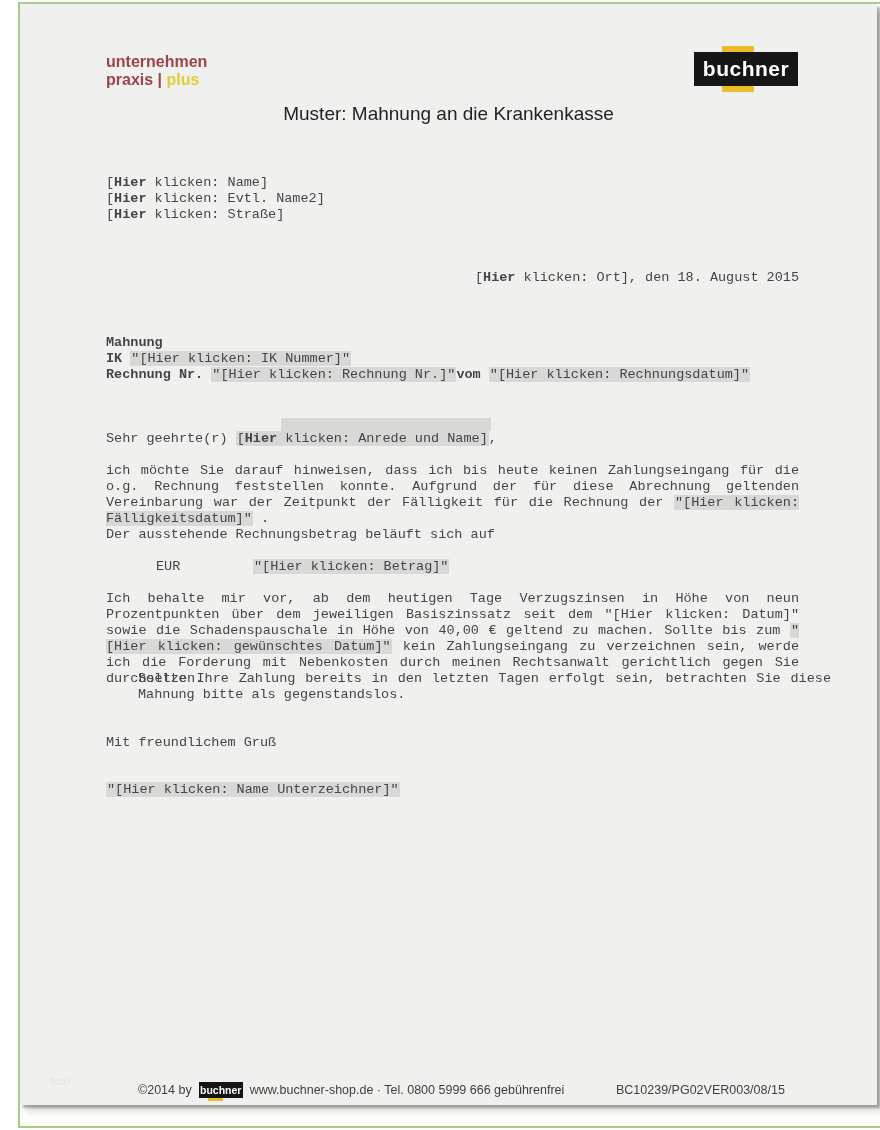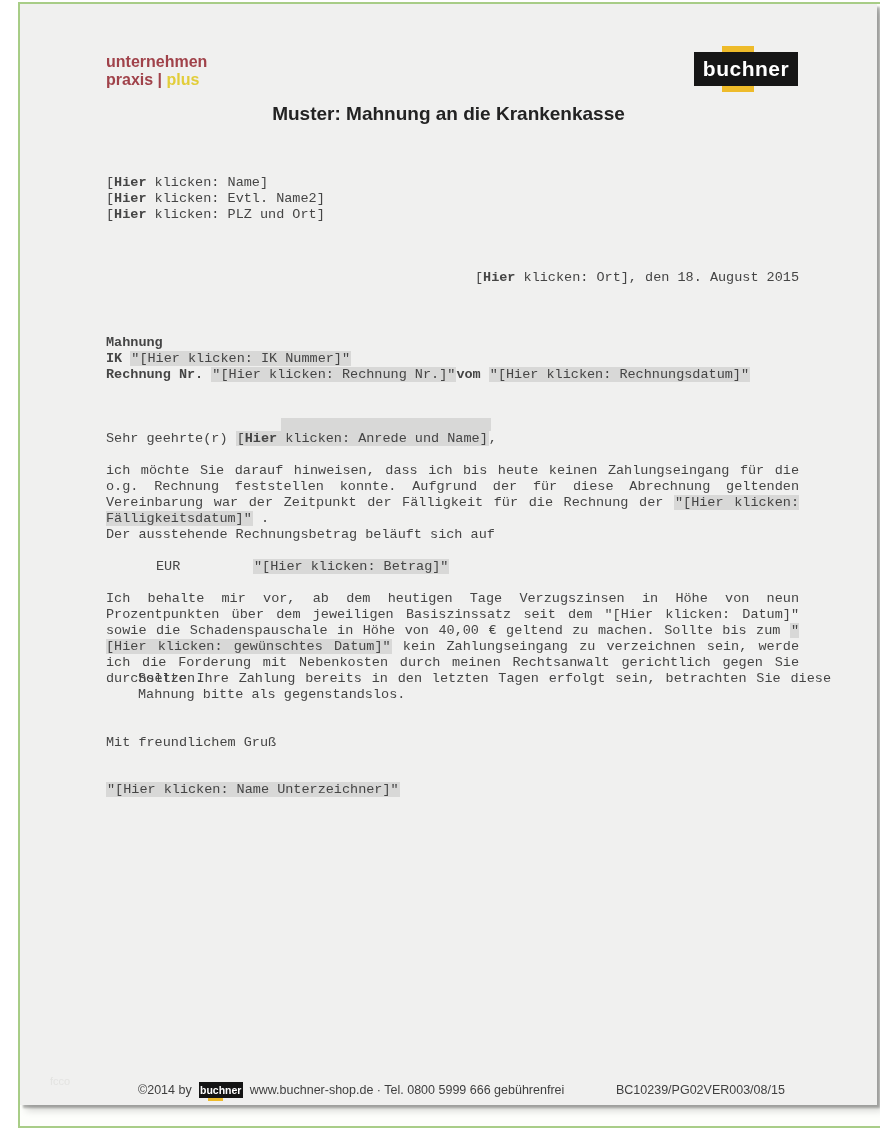--- a/index.html
+++ b/index.html
@@ -23,21 +23,21 @@
   .logo-up{position:absolute;left:86px;top:49px;font-size:16px;font-weight:bold;
     line-height:18px;color:var(--logo-red);}
   .logo-up .plus{color:var(--logo-yellow);}
   .buchner-logo{position:absolute;left:674px;top:48px;width:104px;height:34px;}
   .buchner-band{position:absolute;left:28px;top:-6px;width:32px;height:46px;
     background:var(--buchner-yellow);}
   .buchner-box{position:absolute;left:0;top:0;width:104px;height:34px;background:#161616;
     display:flex;align-items:center;justify-content:center;}
   .buchner-box span{color:#fff;font-weight:bold;font-size:21px;letter-spacing:0.5px;}
   .title{position:absolute;left:0;top:99px;width:857px;text-align:center;
-    font-size:19px;font-weight:bold;color:#232323;}
+    font-size:19px;font-weight:normal;color:#232323;}
   
   .block{position:absolute;left:86px;width:693px;font-size:13.5px;line-height:16px;font-family:Liberation Mono, monospace;}
   .recipient{top:171px;}
   .dateline{top:266px;text-align:right;}
   .subject{top:331px;}
   .salutation{top:427px;}
   .p1{top:459px;text-align:justify;}
   .p2{top:523px;}
   .amount-row{top:555px;}
   .amount-row .cur{display:inline-block;margin-left:50px;width:97px;}
@@ -80,21 +80,21 @@
       <span class="buchner-box">
           <span>buchner</span>
         </span>
     </div>
 
     <h1 class="title">Muster: Mahnung an die Krankenkasse</h1>
 
     <div class="block recipient">
       <div><span>[</span><b>Hier</b><span> klicken: Name]</span></div>
       <div><span>[</span><b>Hier</b><span> klicken: Evtl. Name2]</span></div>
-      <div><span>[</span><b>Hier</b><span> klicken: PLZ und Ort]</span></div>
+      <div><span>[</span><b>Hier</b><span> klicken: Straße]</span></div>
     </div>
 
     <div class="block dateline"><span>[</span><b>Hier</b><span> klicken: Ort], den 18. August 2015</span></div>
 
     <div class="block subject">
       <div class="b">Mahnung</div>
       <div><b>IK</b> <span class="fld">"[Hier klicken: IK Nummer]"</span></div>
       <div><b>Rechnung Nr.</b> <span class="fld">"[Hier klicken: Rechnung Nr.]"</span><b class="vom">vom</b> <span class="fld">"[Hier klicken: Rechnungsdatum]"</span></div>
     </div>
 

